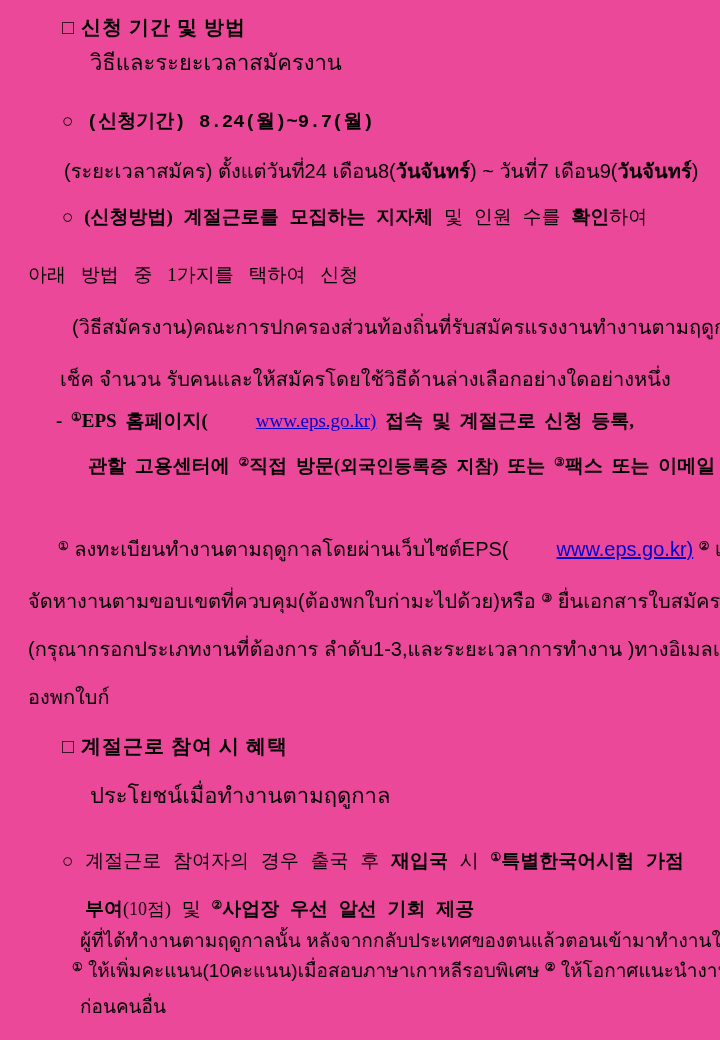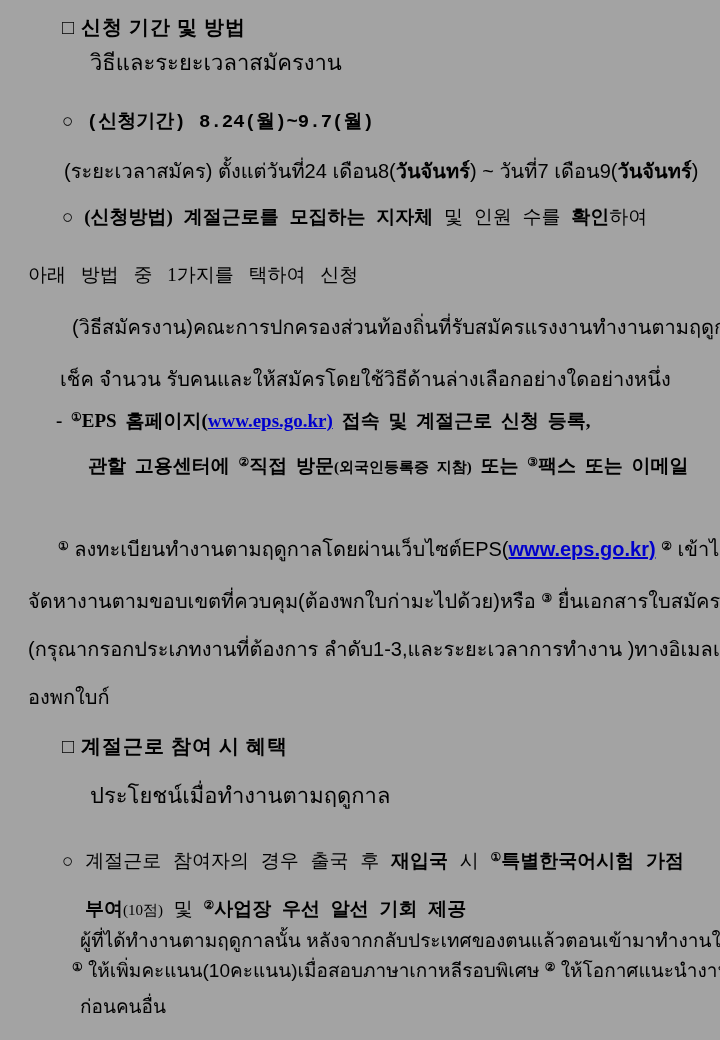--- a/index.html
+++ b/index.html
@@ -4,40 +4,40 @@
 <style>
   html, body { margin: 0; padding: 0; }
   body {
     width: 720px; height: 1040px;
     background: #ffffff;
     font-family: "Liberation Serif", serif;
   }
   .page {
     position: relative;
     width: 720px; height: 1040px;
-    background: #a3a3a3;
+    background: #ec4899;
     overflow: hidden;
     color: #000000;
   }
   .line { position: absolute; white-space: nowrap; line-height: 1.15; }
 
   
   .ko   { font-family: "Liberation Serif", serif; font-size: 19px; }
   .ko-h { font-family: "Liberation Serif", serif; font-size: 20px; font-weight: bold; letter-spacing: 1px; }
 
   
   .th    { font-family: "Liberation Sans", sans-serif; font-size: 20px; }
   .th-h  { font-family: "Liberation Sans", sans-serif; font-size: 22px; }
   .th-sm { font-size: 19px; }
 
   
   .b     { font-weight: bold; }
-  .small { font-size: 15px; }
+  .small { font-size: 18px; }
   .sup   { font-size: 12px; vertical-align: 6px; font-weight: bold; }
-  .link  { color: #0000cc; font-weight: bold; text-decoration: underline; cursor: pointer; }
+  .link  { color: #0000cc; font-weight: normal; text-decoration: underline; cursor: pointer; margin-left: 48px; }
 
   
   .ws2  { word-spacing: 2px; }
   .ws4  { word-spacing: 4px; }
   .ws6  { word-spacing: 6px; }
   .ws7  { word-spacing: 7px; }
   .ws10 { word-spacing: 10px; }
 </style>
 </head>
 <body>

